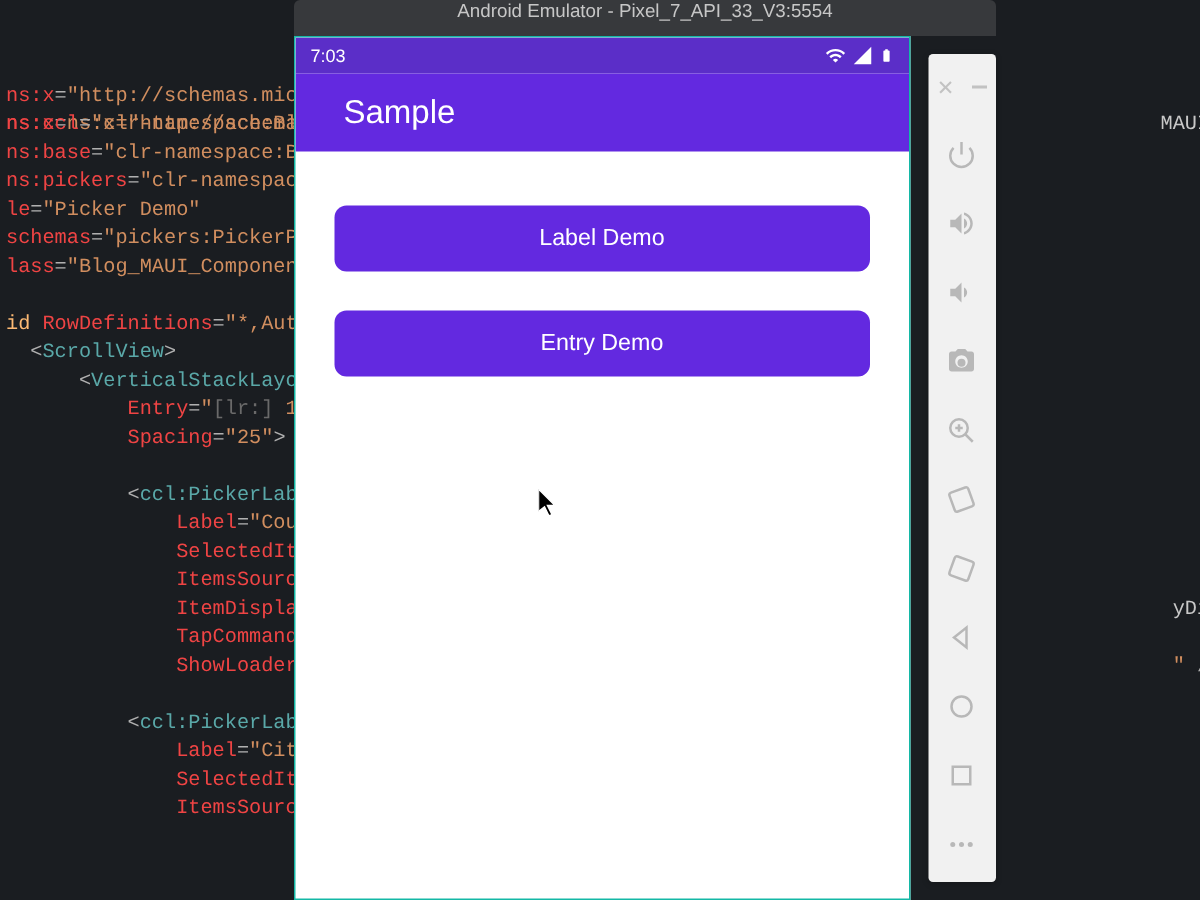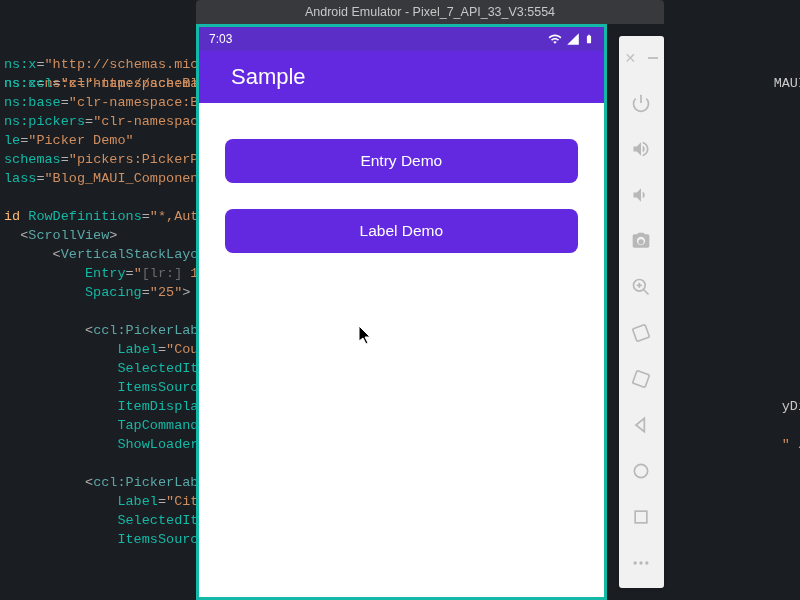--- a/index.html
+++ b/index.html
@@ -16,52 +16,51 @@
       top: 0; left: 0; right: 0; bottom: 0;
       padding: 55px 4px 0 4px;
       font-family: 'Consolas', 'Courier New', monospace;
       font-size: 13.5px;
       line-height: 19px;
       color: #999;
       white-space: pre;
       overflow: hidden;
     }
     .kw { color: #fdba74; }
-    .attr { color: #14b8a6; }
+    .attr { color: #ef4444; }
     .str { color: #d18e5f; }
     .tag { color: #5aa8a8; }
     .punct { color: #b0b0b0; }
     .ident { color: #c8c8c8; }
 
     .emulator-window {
       position: absolute;
       top: 0;
       left: 196px;
       width: 468px;
     }
     .title-bar {
       background: #37393c;
       color: #c7c7c7;
       height: 24px;
       font-size: 12.5px;
       display: flex;
-      align-items: center;
       justify-content: center;
       border-top-left-radius: 4px;
       border-top-right-radius: 4px;
     }
     .emu-body {
       display: flex;
       align-items: flex-start;
     }
     .device {
       width: 470px;
       height: 576px;
       background: #ffffff;
-      border: 3px solid #14b8a6;
+      border: 1px solid #14b8a6;
       overflow: hidden;
       position: relative;
     }
     .status-bar {
       background: #5B2EC8;
       height: 24px;
       display: flex;
       align-items: center;
       justify-content: space-between;
       padding: 0 10px;
@@ -191,22 +190,22 @@
             <svg viewBox="0 0 24 24" width="10" height="14" fill="#fff">
                 <path d="M15.67 4H14V2h-4v2H8.33C7.6 4 7 4.6 7 5.33v15.33C7 21.4 7.6 22 8.33 22h7.33c.74 0 1.34-.6 1.34-1.33V5.33C17 4.6 16.4 4 15.67 4z"></path>
               </svg>
           </span>
         </div>
       </div>
       <div class="app-bar">
         <span>Sample</span>
       </div>
       <div class="app-content">
+        <button class="demo-btn">Label Demo</button>
         <button class="demo-btn">Entry Demo</button>
-        <button class="demo-btn">Label Demo</button>
       </div>
     </div>
 
     <div class="side-toolbar">
       <div class="side-top-row">
         <span class="small-x">✕</span>
         <span class="small-min"></span>
       </div>
       <div class="side-icon">
         <svg viewBox="0 0 24 24" fill="none" stroke="currentColor" stroke-width="2">

